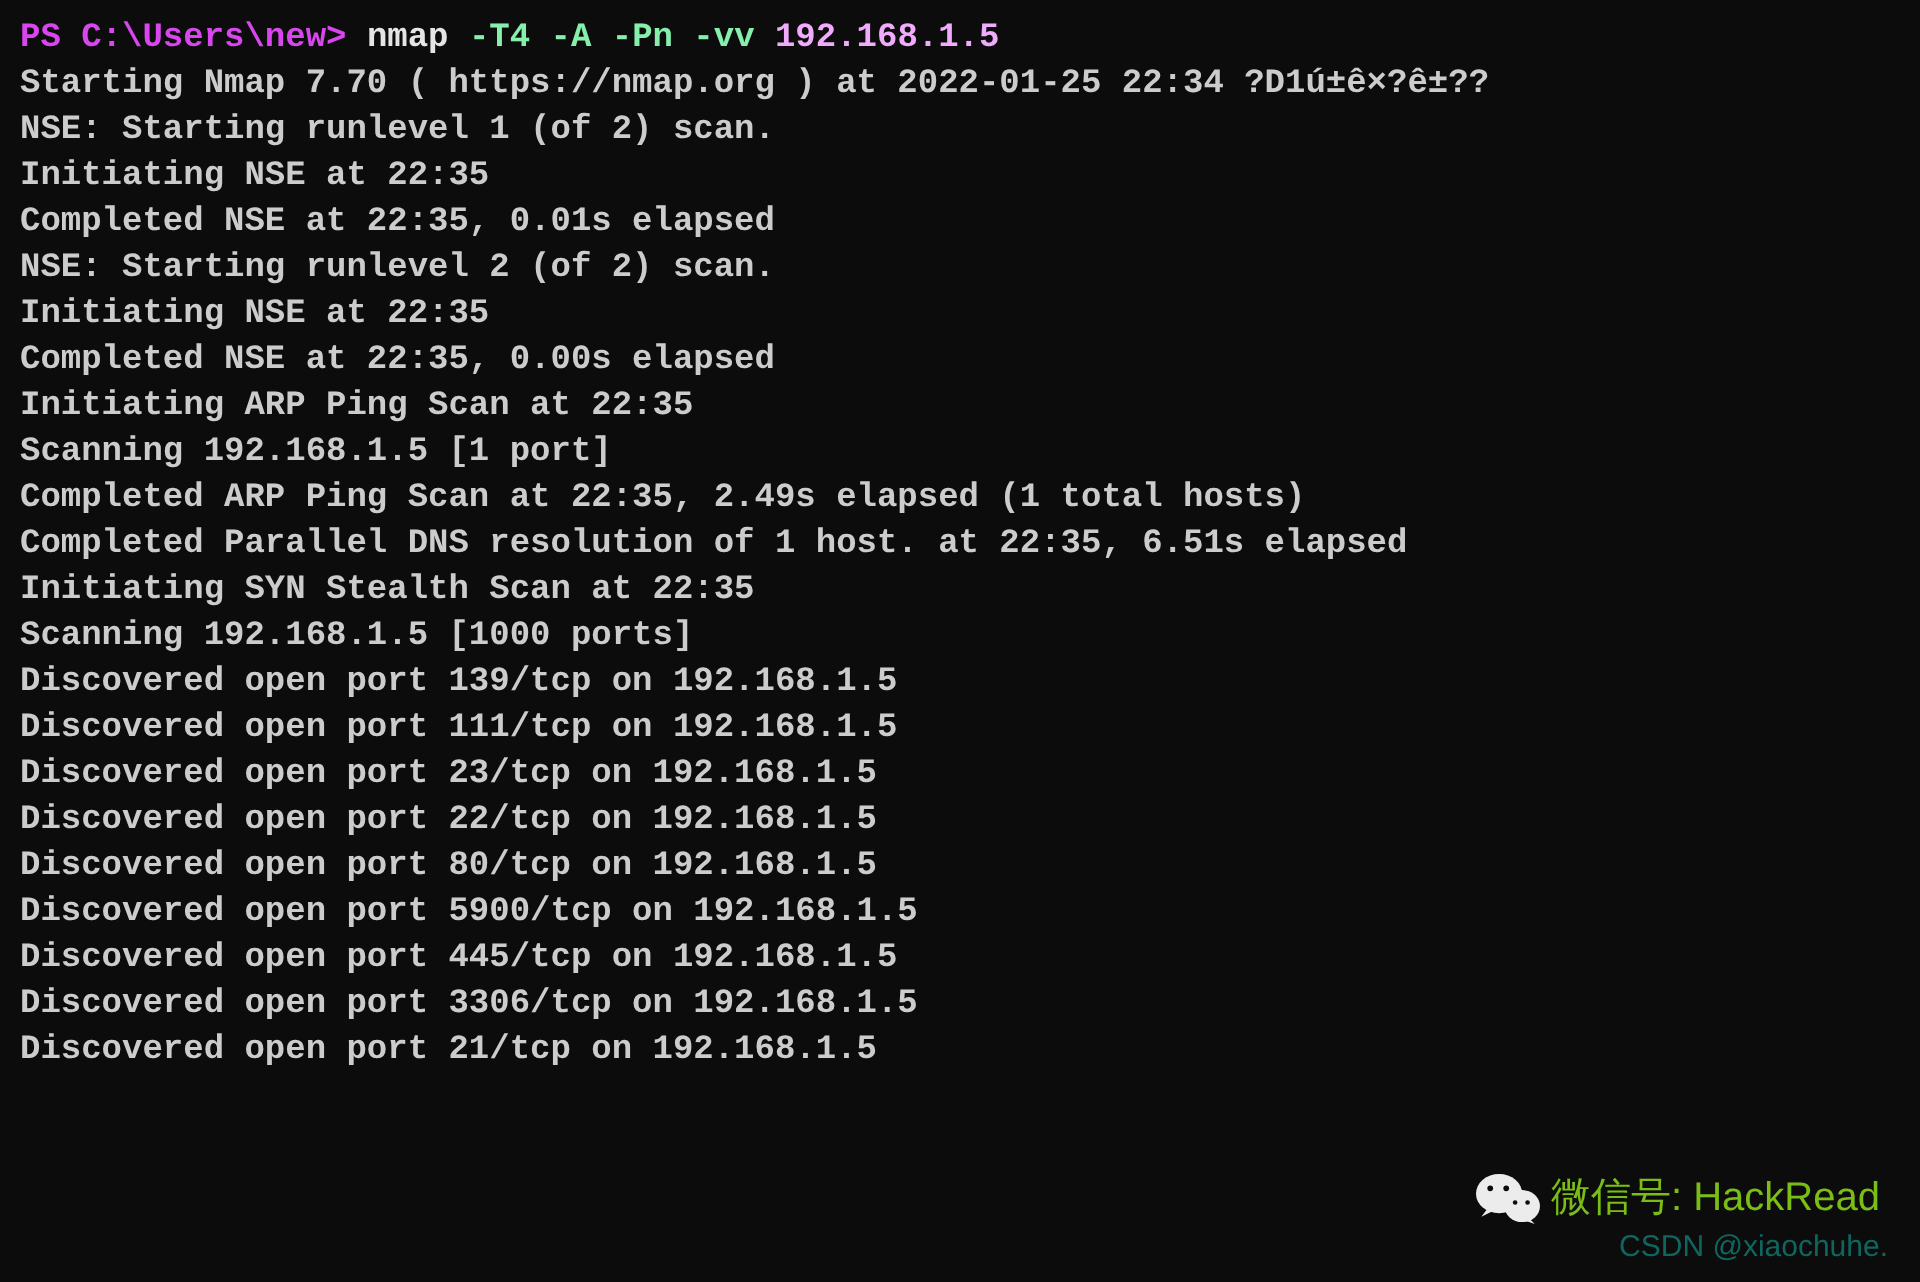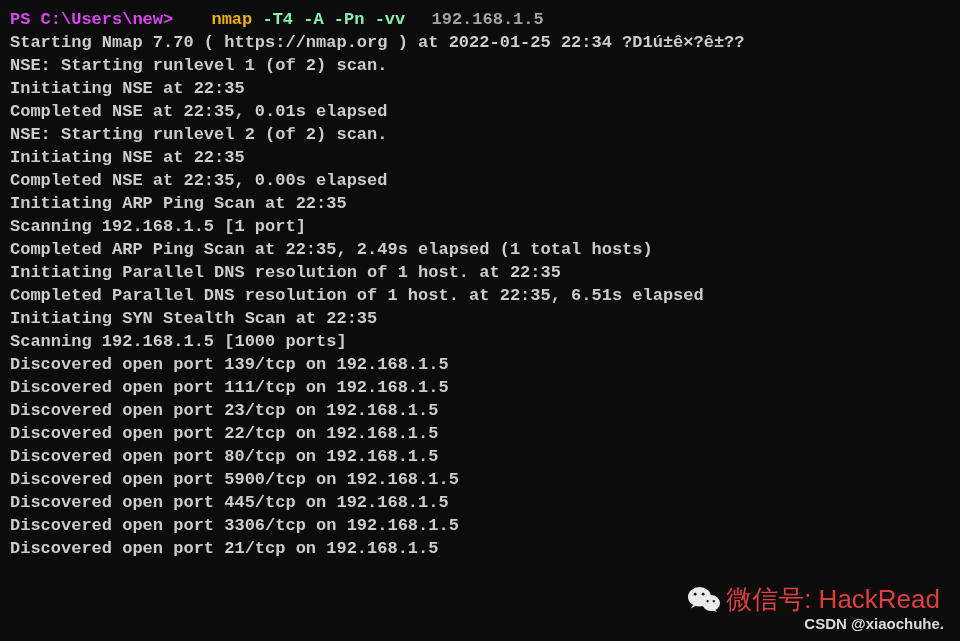--- a/index.html
+++ b/index.html
@@ -20,80 +20,77 @@
       position: relative;
       font-weight: bold;
     }
     .terminal-line {
       white-space: pre;
     }
     .prompt-ps {
       color: #d946ef;
     }
     .cmd-name {
-      color: #eab308;
-      margin-left: 28px;
+      color: #e5e5e5;
     }
     .cmd-flags {
       color: #86efac;
     }
     .cmd-target {
-      color: #a3a3a3;
-      margin-left: 16px;
+      color: #f0abfc;
     }
     .watermark-wechat {
       position: absolute;
       bottom: 28px;
       right: 20px;
-      color: #ef4444;
+      color: #84cc16;
       font-family: Arial, "Microsoft YaHei", sans-serif;
       font-weight: normal;
-      font-size: 26px;
+      font-size: 20px;
       display: flex;
       align-items: center;
       gap: 6px;
       opacity: 0.92;
     }
     .wechat-icon {
       width: 32px;
       height: 27px;
       position: relative;
       display: inline-block;
     }
     .wechat-icon svg {
       width: 100%;
       height: 100%;
     }
     .watermark-csdn {
       position: absolute;
       bottom: 6px;
       right: 16px;
-      color: #ffffff;
+      color: #0f766e;
       font-family: Arial, sans-serif;
-      font-weight: bold;
+      font-weight: normal;
       font-size: 15px;
       opacity: 0.85;
     }
   </style>
 </head>
 <body>
 
 <div>
   <div class="terminal-line"><span class="prompt-ps">PS C:\Users\new&gt; </span><span class="cmd-name">nmap</span><span class="cmd-flags"> -T4 -A -Pn -vv </span><span class="cmd-target">192.168.1.5</span></div>
   <div class="terminal-line">Starting Nmap 7.70 ( https://nmap.org ) at 2022-01-25 22:34 ?D1ú±ê×?ê±??</div>
   <div class="terminal-line">NSE: Starting runlevel 1 (of 2) scan.</div>
   <div class="terminal-line">Initiating NSE at 22:35</div>
   <div class="terminal-line">Completed NSE at 22:35, 0.01s elapsed</div>
   <div class="terminal-line">NSE: Starting runlevel 2 (of 2) scan.</div>
   <div class="terminal-line">Initiating NSE at 22:35</div>
   <div class="terminal-line">Completed NSE at 22:35, 0.00s elapsed</div>
   <div class="terminal-line">Initiating ARP Ping Scan at 22:35</div>
   <div class="terminal-line">Scanning 192.168.1.5 [1 port]</div>
   <div class="terminal-line">Completed ARP Ping Scan at 22:35, 2.49s elapsed (1 total hosts)</div>
-  <div class="terminal-line">Initiating Parallel DNS resolution of 1 host. at 22:35</div>
   <div class="terminal-line">Completed Parallel DNS resolution of 1 host. at 22:35, 6.51s elapsed</div>
   <div class="terminal-line">Initiating SYN Stealth Scan at 22:35</div>
   <div class="terminal-line">Scanning 192.168.1.5 [1000 ports]</div>
   <div class="terminal-line">Discovered open port 139/tcp on 192.168.1.5</div>
   <div class="terminal-line">Discovered open port 111/tcp on 192.168.1.5</div>
   <div class="terminal-line">Discovered open port 23/tcp on 192.168.1.5</div>
   <div class="terminal-line">Discovered open port 22/tcp on 192.168.1.5</div>
   <div class="terminal-line">Discovered open port 80/tcp on 192.168.1.5</div>
   <div class="terminal-line">Discovered open port 5900/tcp on 192.168.1.5</div>
   <div class="terminal-line">Discovered open port 445/tcp on 192.168.1.5</div>

